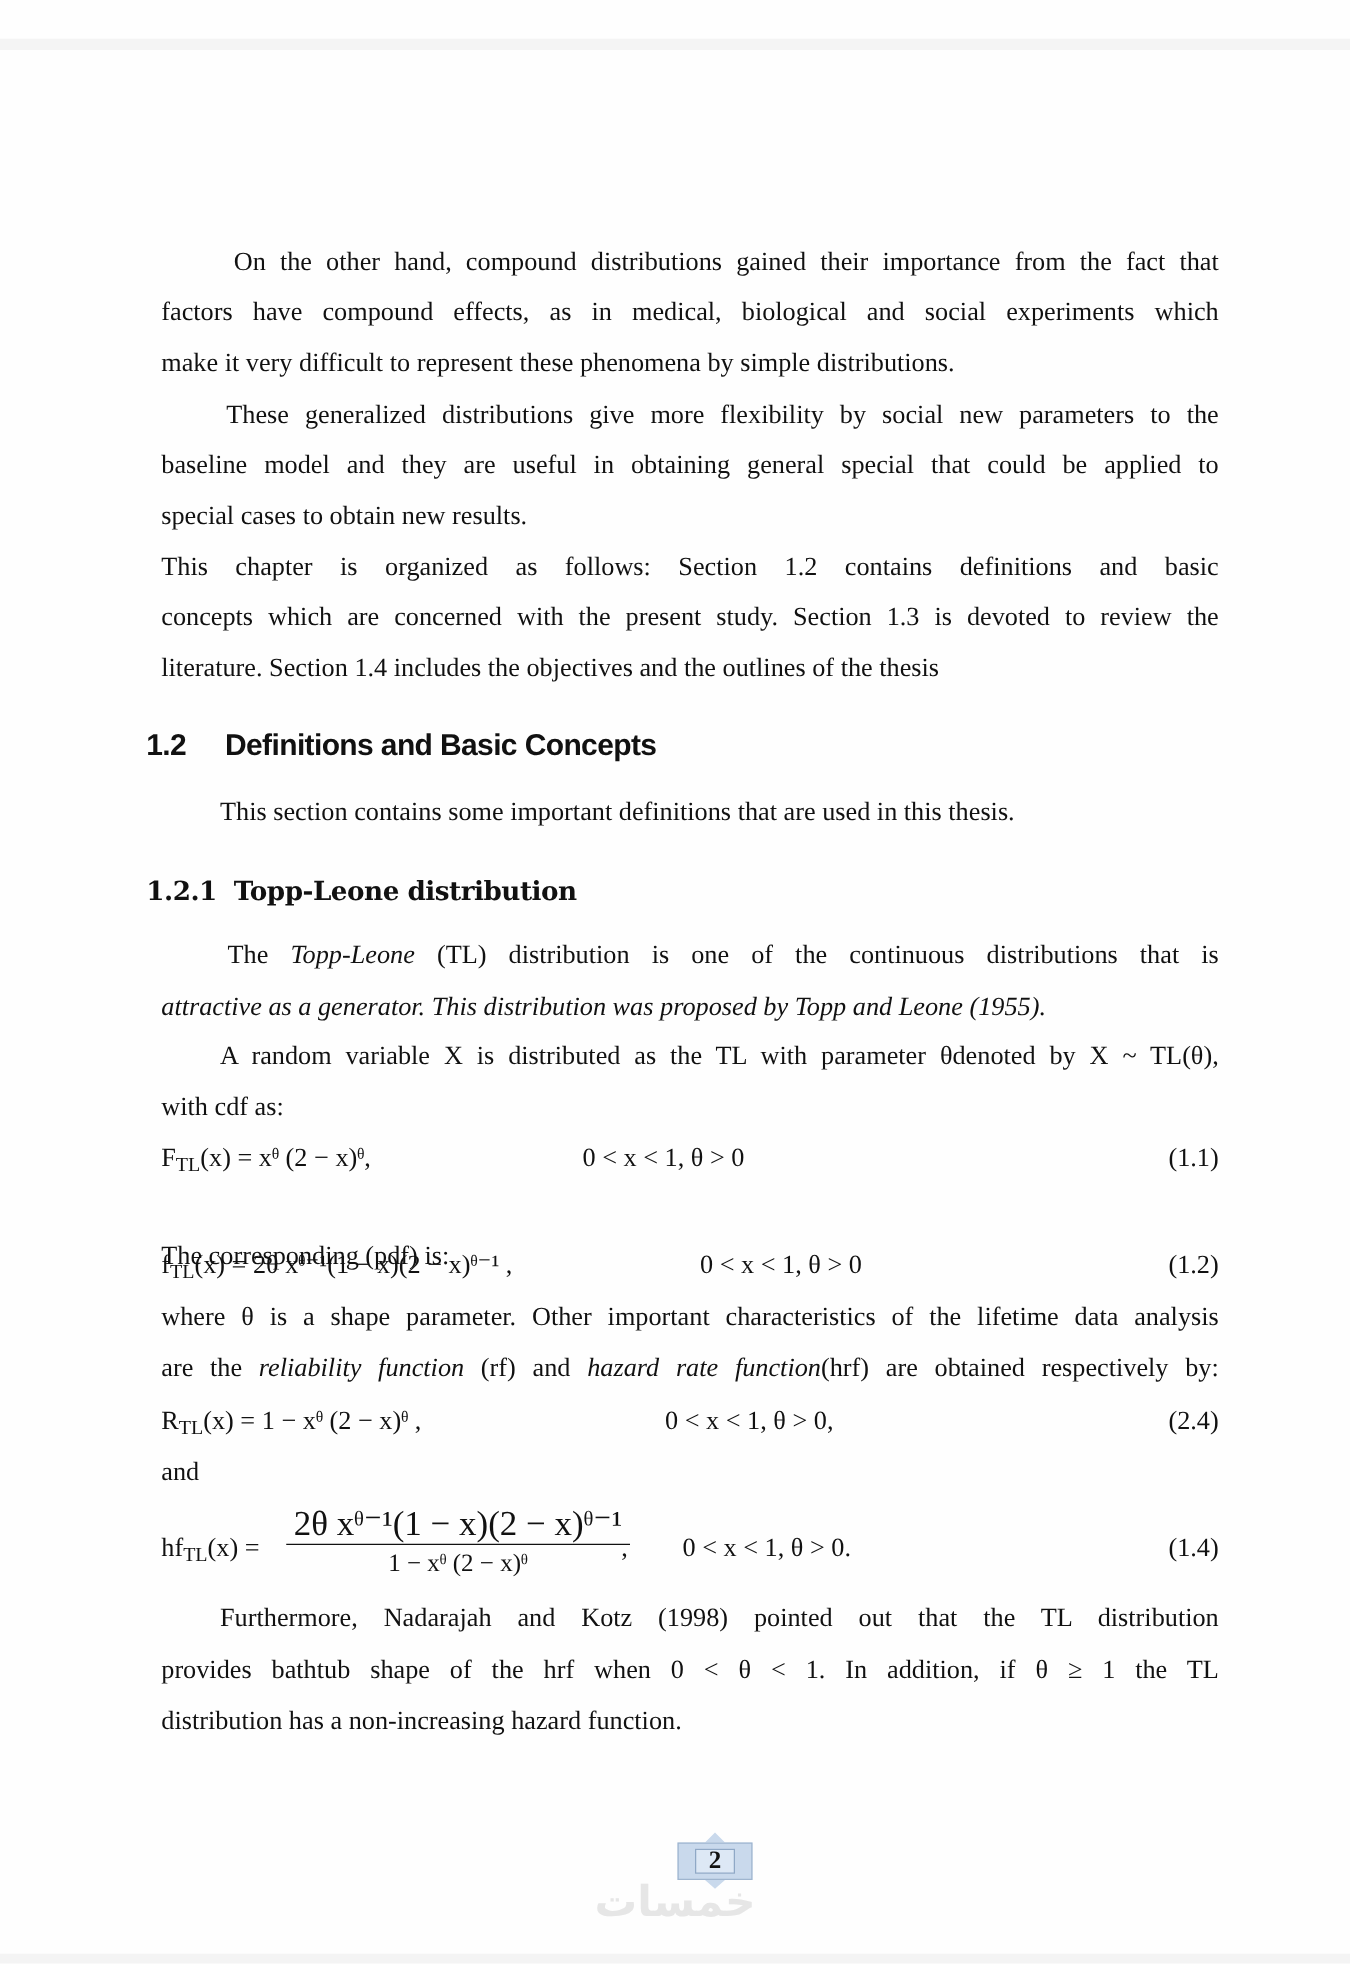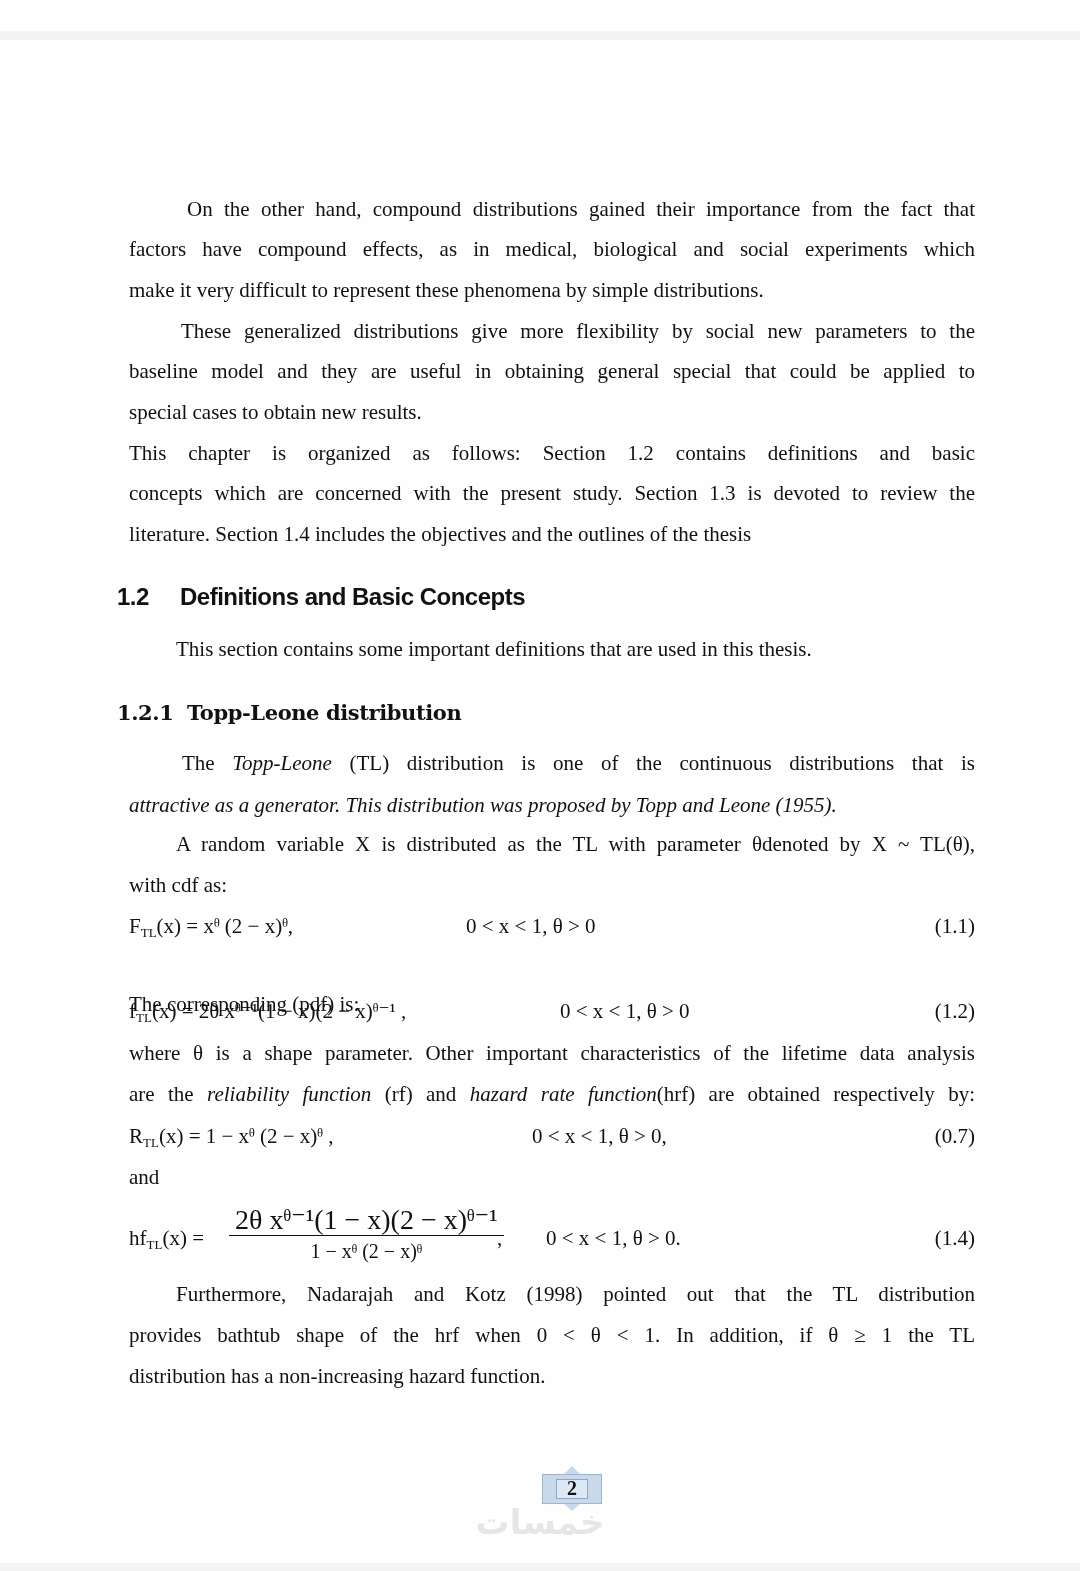--- a/index.html
+++ b/index.html
@@ -10,21 +10,21 @@
   .line { position: absolute; left: 129px; width: 846px; font-size: 21px; line-height: 26px; white-space: nowrap; }
   .just { text-align: justify; text-align-last: justify; white-space: normal; }
   .h2 { position: absolute; left: 117px; font-family: Liberation Sans, sans-serif; font-weight: bold; font-size: 24px; letter-spacing: -0.5px; }
   .h2 .num { display: inline-block; width: 63px; }
   .h3 { position: absolute; left: 117px; font-family: "DejaVu Serif", serif; font-weight: bold; font-size: 21px; letter-spacing: -0.4px; }
   .h3 .num { display: inline-block; width: 70px; }
   .eq { position: absolute; left: 129px; width: 846px; height: 30px; font-size: 21px; line-height: 26px; }
   .eq .lhs { position: absolute; left: 0; top: 0; white-space: nowrap; }
   .eq .cond { position: absolute; top: 0; white-space: nowrap; }
   .eq .num { position: absolute; right: 0; top: 0; }
-  sub { font-size: 13px; vertical-align: -4px; }
+  sub { font-size: 16px; vertical-align: -4px; }
   .frac { position: absolute; left: 100px; top: -18px; text-align: center; }
   .frac .numer { display: block; padding: 0 6px 2px; border-bottom: 1.5px solid #111; font-size: 28px; }
   .frac .denom { display: block; padding-top: 2px; font-size: 20px; }
   .pagebox { position: absolute; left: 542px; top: 1470px; width: 60px; height: 38px; }
   .pagebox .outer { position: absolute; left: 0; top: 4px; width: 60px; height: 30px; background: #c9d9ec; border: 1px solid #9fb5cf; }
   .pagebox .inner { position: absolute; left: 14px; top: 9px; width: 32px; height: 20px; background: #dde8f5; border: 1px solid #8fa8c6; }
   .pagebox .tri-top { position: absolute; left: 22px; top: -4px; width: 0; height: 0; border-left: 8px solid transparent; border-right: 8px solid transparent; border-bottom: 8px solid #c9d9ec; }
   .pagebox .tri-bot { position: absolute; left: 22px; top: 34px; width: 0; height: 0; border-left: 8px solid transparent; border-right: 8px solid transparent; border-top: 7px solid #c9d9ec; }
   .pagebox .pnum { position: absolute; left: 0; top: 7px; width: 60px; text-align: center; font-weight: bold; font-size: 20px; color: #111; }
   .watermark { position: absolute; left: 470px; top: 1502px; width: 140px; text-align: center; font-family: "DejaVu Sans", sans-serif; font-size: 34px; color: #e6e6e6; font-weight: bold; }
@@ -73,21 +73,21 @@
   <span class="cond" style="left:431px;">0 &lt; x &lt; 1,    θ &gt; 0</span>
   <span class="num">(1.2)</span>
 </div>
 
 <div class="line just" style="top:1040px;">where θ is a shape parameter. Other important characteristics of the lifetime data analysis</div>
 <div class="line just" style="top:1081px;"><span>are the </span><i>reliability function</i><span> (rf) and </span><i>hazard rate function</i><span>(hrf) are obtained respectively by:</span></div>
 
 <div class="eq" style="top:1123px;">
   <span class="lhs"><span>R</span><sub>TL</sub><span>(x) = 1 − xᶿ (2 − x)ᶿ ,</span></span>
   <span class="cond" style="left:403px;">0 &lt; x &lt; 1,     θ &gt; 0,</span>
-  <span class="num">(0.7)</span>
+  <span class="num">(2.4)</span>
 </div>
 
 <div class="line" style="top:1164px;">and</div>
 
 <div class="eq" style="top:1225px;">
   <span class="lhs"><span>hf</span><sub>TL</sub><span>(x) =</span></span>
   <span class="frac">
     <span class="numer">2θ xᶿ⁻¹(1 − x)(2 − x)ᶿ⁻¹</span>
     <span class="denom">1 − xᶿ (2 − x)ᶿ</span>
   </span>

